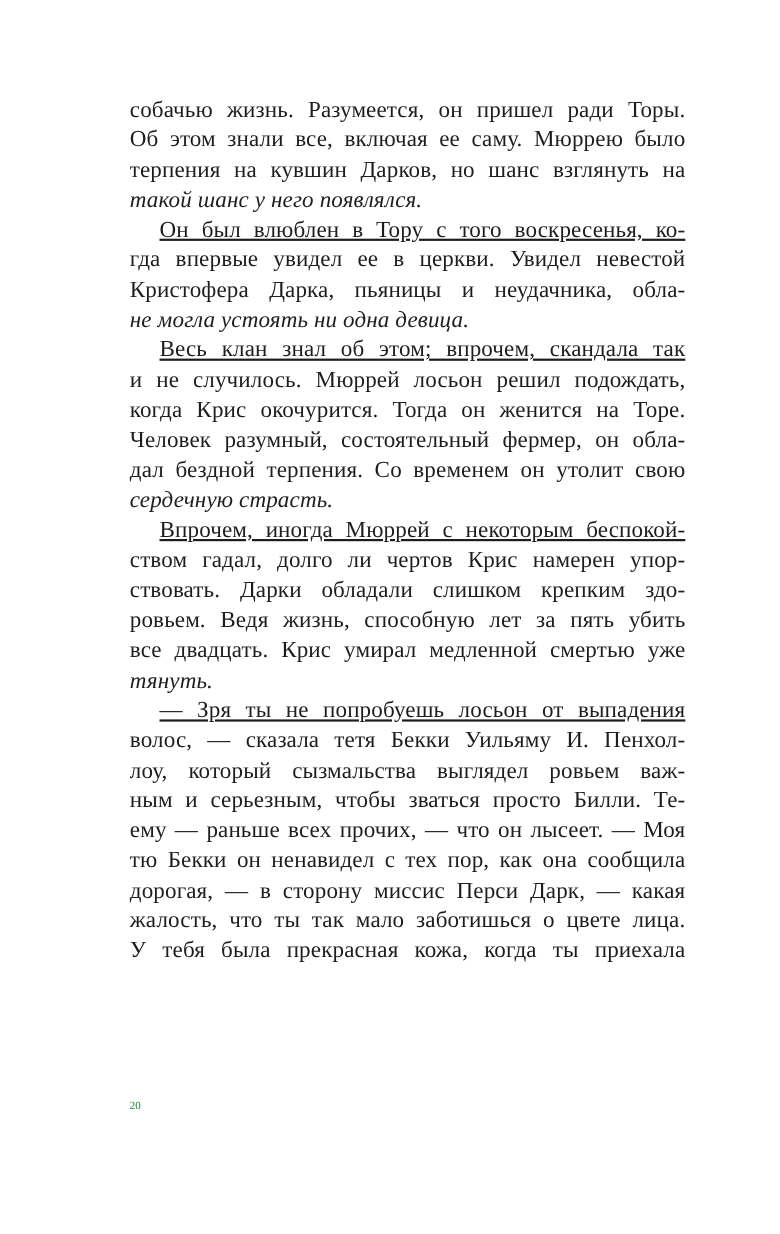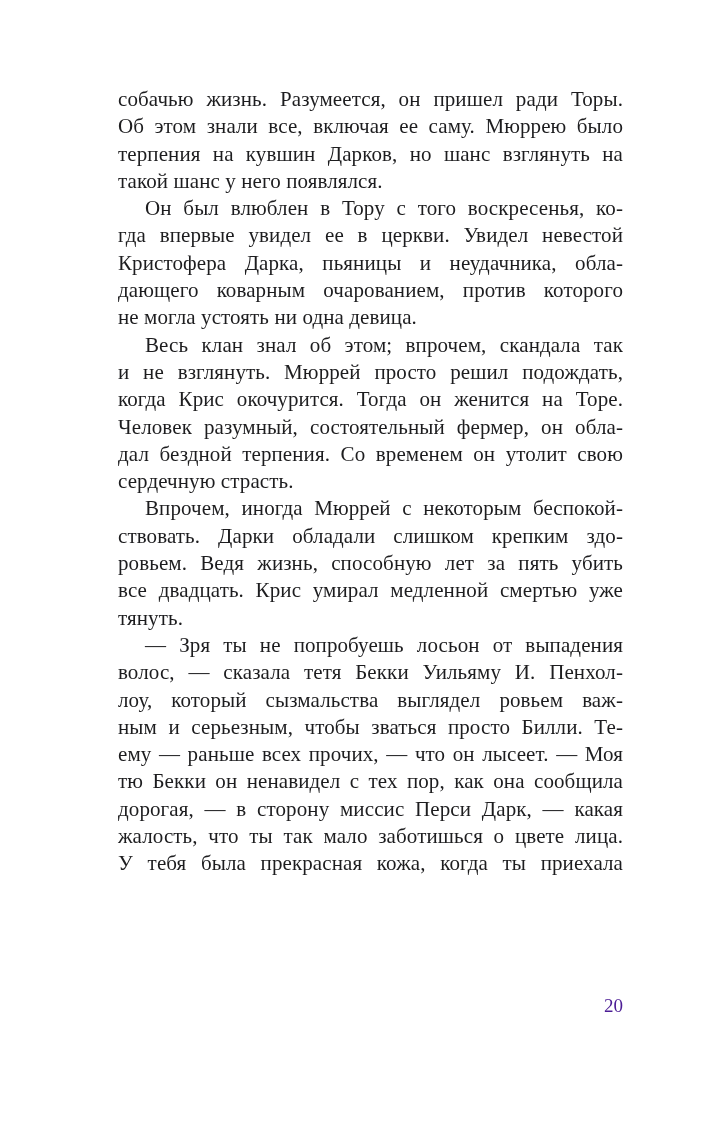--- a/index.html
+++ b/index.html
@@ -30,63 +30,65 @@
     padding: 0;
   }
   .line {
     text-align: justify;
     text-align-last: justify;
     text-justify: inter-word;
     white-space: normal;
   }
   .line.para-end {
     text-align-last: left;
+    font-style: italic;
   }
   .line.first-indent {
     text-indent: 27px;
+    text-decoration: underline;
   }
   .page-number {
     position: absolute;
     left: 118px;
     top: 996px;
     width: 505px;
-    text-align: right;
-    font-size: 19px;
+    text-align: left;
+    font-size: 10px;
     line-height: 20px;
-    color: #4c1d95;
+    color: #15803d;
   }
 </style>
 </head>
 <body>
 
 <div class="book-page" style="background: rgb(255, 255, 255); color: rgb(29, 29, 31);">
   <div class="text-block" id="text-block">
       <div class="paragraph">
         <div class="line">собачью жизнь. Разумеется, он пришел ради Торы.</div>
         <div class="line">Об этом знали все, включая ее саму. Мюррею было</div>
         <div class="line">терпения на кувшин Дарков, но шанс взглянуть на</div>
         <div class="line para-end">такой шанс у него появлялся.</div>
       </div>
       <div class="paragraph">
         <div class="line first-indent">Он был влюблен в Тору с того воскресенья, ко-</div>
         <div class="line">гда впервые увидел ее в церкви. Увидел невестой</div>
         <div class="line">Кристофера Дарка, пьяницы и неудачника, обла-</div>
-        <div class="line">дающего коварным очарованием, против которого</div>
         <div class="line para-end">не могла устоять ни одна девица.</div>
       </div>
       <div class="paragraph">
         <div class="line first-indent">Весь клан знал об этом; впрочем, скандала так</div>
-        <div class="line">и не взглянуть. Мюррей просто решил подождать,</div>
+        <div class="line">и не случилось. Мюррей лосьон решил подождать,</div>
         <div class="line">когда Крис окочурится. Тогда он женится на Торе.</div>
         <div class="line">Человек разумный, состоятельный фермер, он обла-</div>
         <div class="line">дал бездной терпения. Со временем он утолит свою</div>
         <div class="line para-end">сердечную страсть.</div>
       </div>
       <div class="paragraph">
         <div class="line first-indent">Впрочем, иногда Мюррей с некоторым беспокой-</div>
+        <div class="line">ством гадал, долго ли чертов Крис намерен упор-</div>
         <div class="line">ствовать. Дарки обладали слишком крепким здо-</div>
         <div class="line">ровьем. Ведя жизнь, способную лет за пять убить</div>
         <div class="line">все двадцать. Крис умирал медленной смертью уже</div>
         <div class="line para-end">тянуть.</div>
       </div>
       <div class="paragraph">
         <div class="line first-indent">— Зря ты не попробуешь лосьон от выпадения</div>
         <div class="line">волос, — сказала тетя Бекки Уильяму И. Пенхол-</div>
         <div class="line">лоу, который сызмальства выглядел ровьем важ-</div>
         <div class="line">ным и серьезным, чтобы зваться просто Билли. Те-</div>

